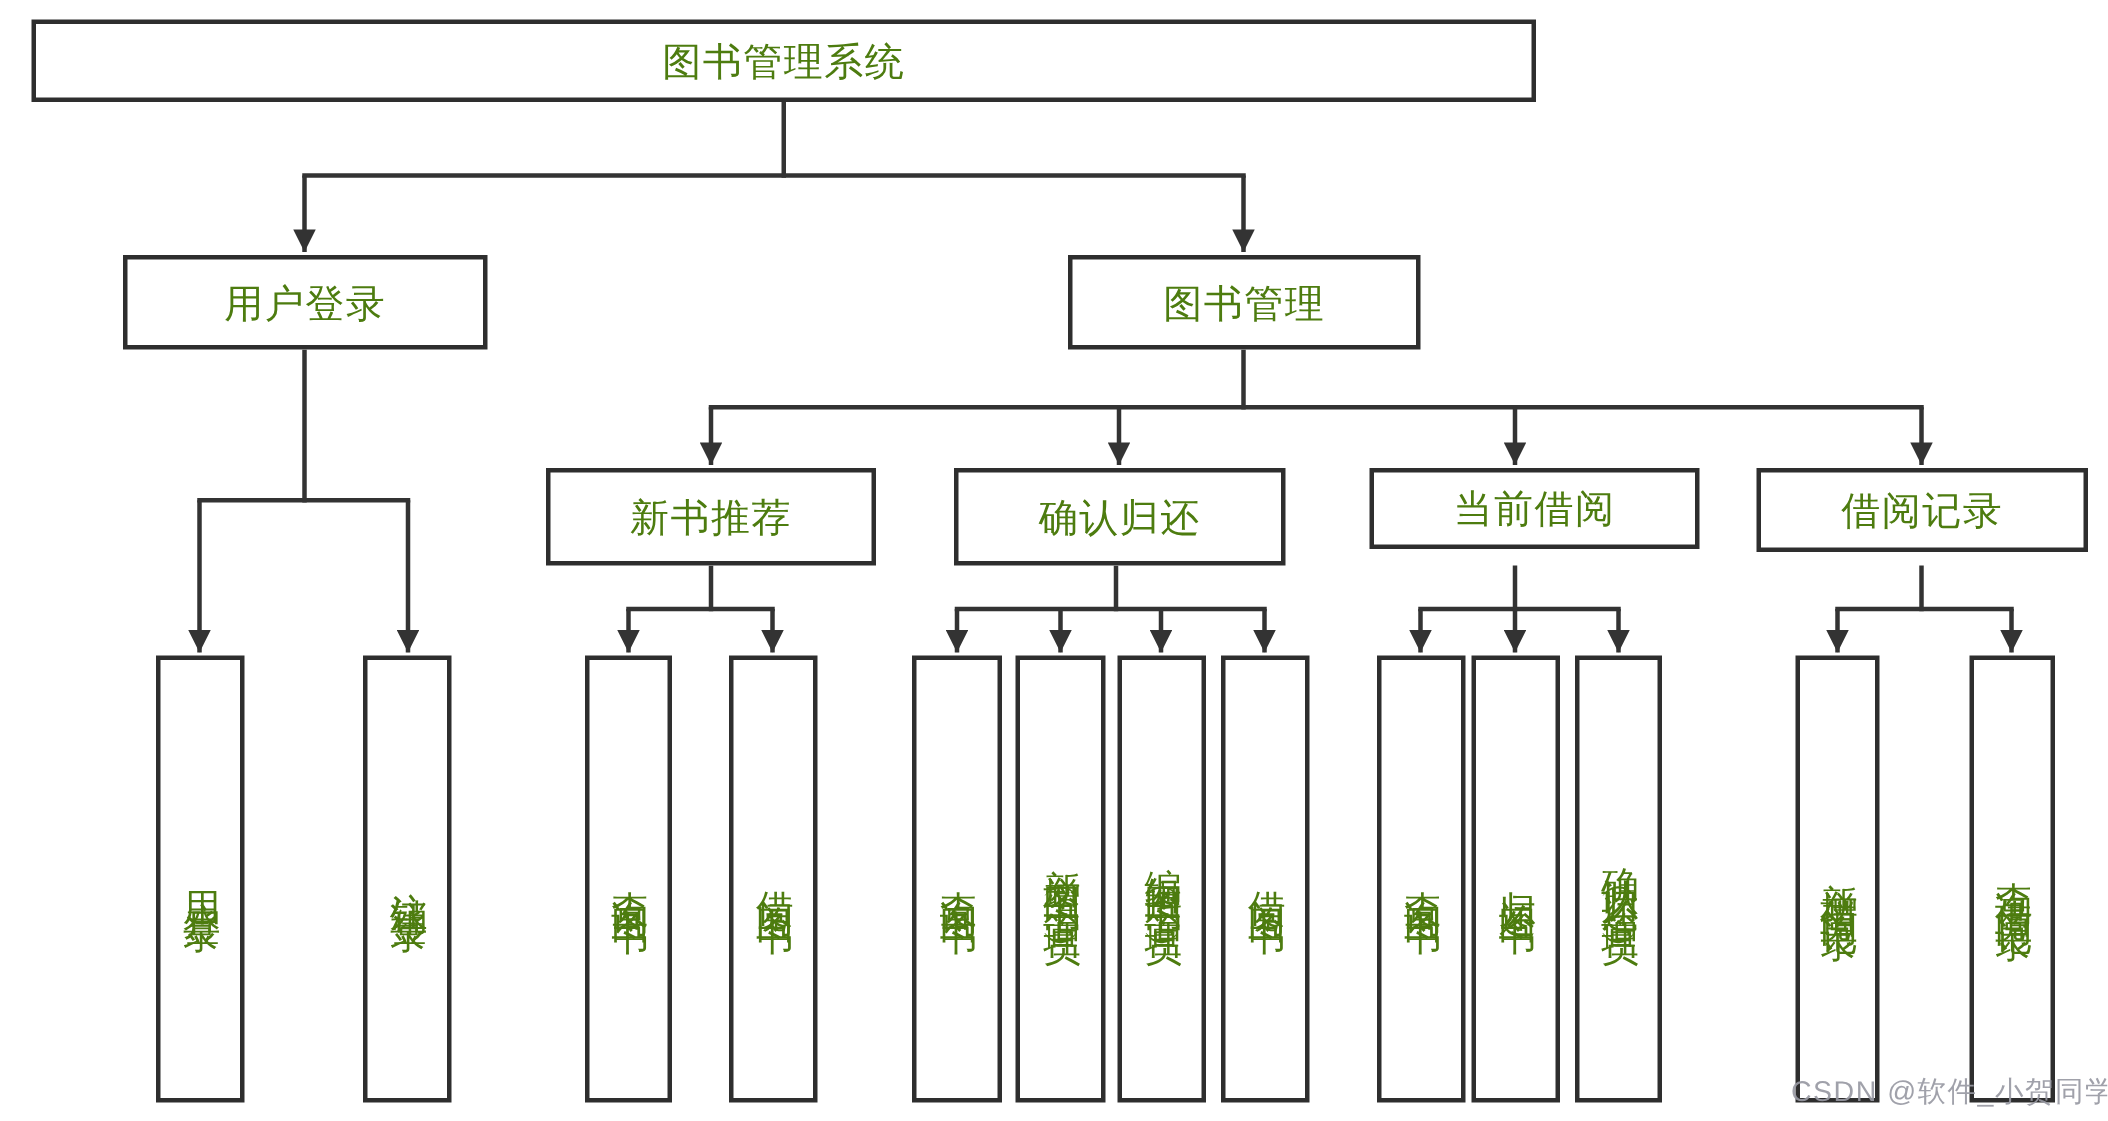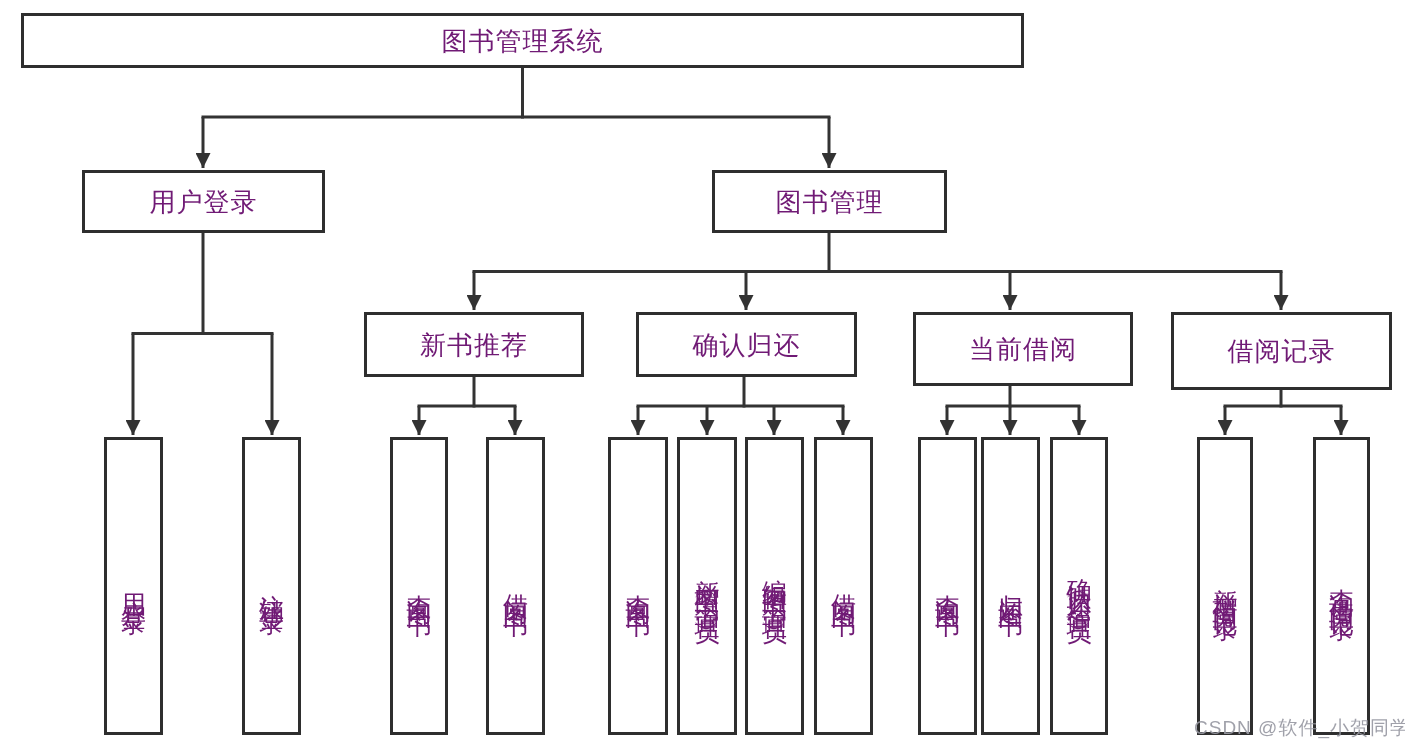--- a/index.html
+++ b/index.html
@@ -10,43 +10,43 @@
     font-family:"Liberation Sans","DejaVu Sans",sans-serif;
     overflow:hidden;
   }
   #wires{position:absolute;left:0;top:0;width:1405px;height:747px;}
   .node{
     position:absolute;
     box-sizing:border-box;
     border:3px solid #2e2e2e;
     background:#ffffff;
     display:flex;align-items:center;justify-content:center;
-    color:#701a75;
+    color:#4d7c0f;
     font-size:26px;
     line-height:1;
     letter-spacing:1px;
     white-space:nowrap;
   }
   .node.v{
     writing-mode:vertical-rl;
     text-orientation:mixed;
     font-size:25px;
     letter-spacing:6px;
     white-space:normal;
   }
   
   .n-root{left:21px;top:13px;width:1003px;height:55px;}
   
   .n-l2a{left:82px;top:170px;width:243px;height:63px;}
   .n-l2b{left:712px;top:170px;width:235px;height:63px;}
   
   .n-l3a{left:364px;top:312px;width:220px;height:65px;}
   .n-l3b{left:636px;top:312px;width:221px;height:65px;}
-  .n-l3c{left:913px;top:312px;width:220px;height:74px;}
-  .n-l3d{left:1171px;top:312px;width:221px;height:78px;}
+  .n-l3c{left:913px;top:312px;width:220px;height:54px;}
+  .n-l3d{left:1171px;top:312px;width:221px;height:56px;}
   
   .leaf{top:437px;height:298px;}
   .n-f1 {left:104px;width:59px;}
   .n-f2 {left:242px;width:59px;}
   .n-f3 {left:390px;width:58px;}
   .n-f4 {left:486px;width:59px;}
   .n-f5 {left:608px;width:60px;}
   .n-f6 {left:677px;width:60px;letter-spacing:2px;}
   .n-f7 {left:745px;width:59px;letter-spacing:2px;}
   .n-f8 {left:814px;width:59px;}

